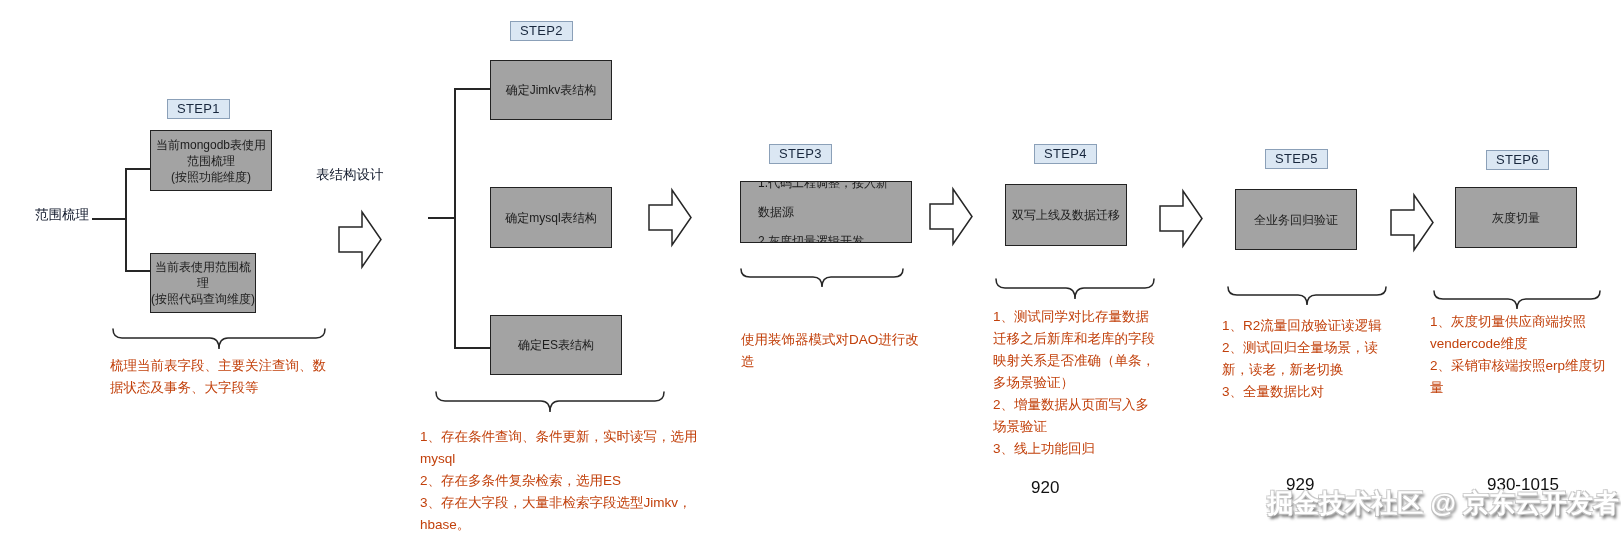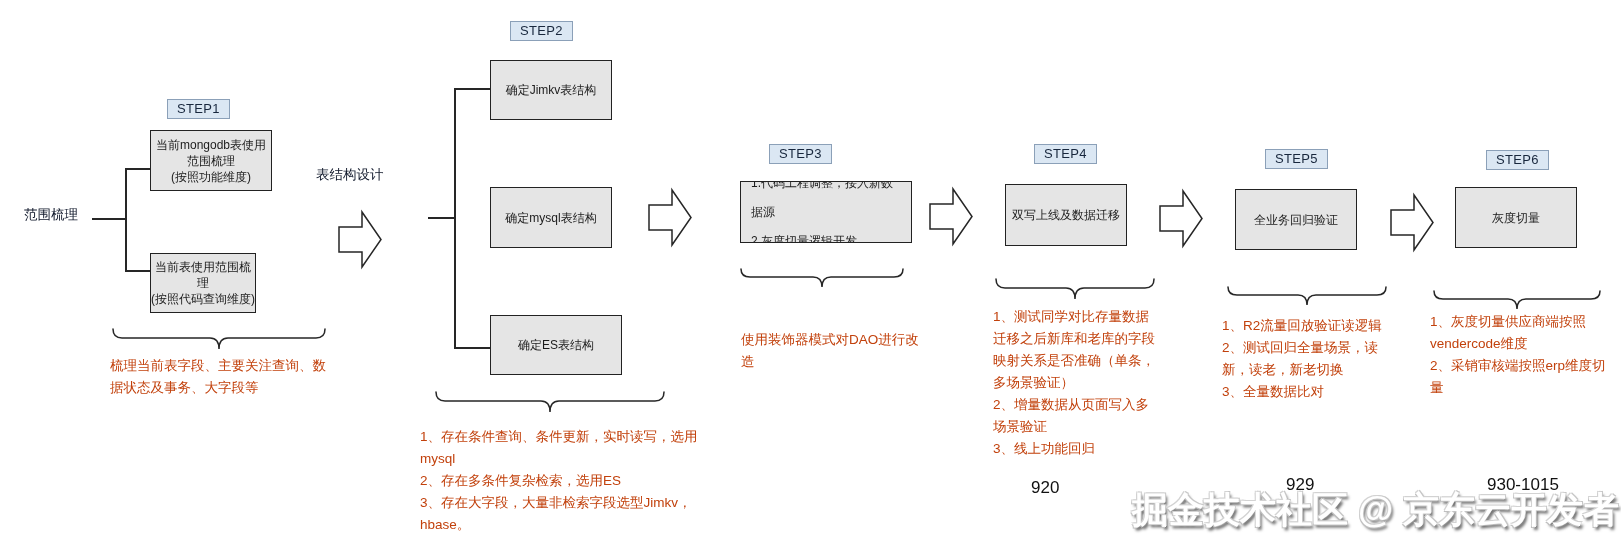--- a/index.html
+++ b/index.html
@@ -10,45 +10,45 @@
   .abs { position:absolute; }
   .lbl { position:absolute; font-size:13.5px; white-space:nowrap; color:#0f172a; }
   .badge {
     position:absolute; box-sizing:border-box;
     background:var(--badge-bg,#dbe7f3);
     border:1.4px solid var(--badge-border,#8ba0b8);
     color:var(--badge-text,#18273d);
     font-size:13px; padding:1px 9px 2px; letter-spacing:.3px; white-space:nowrap;
   }
   .node {
-    position:absolute; box-sizing:border-box; background:#e5e5e5;
+    position:absolute; box-sizing:border-box; background:#a3a3a3;
     border:1.5px solid #222222; display:flex; align-items:center; justify-content:center;
     text-align:center; white-space:pre-line; font-size:12px; line-height:16px; overflow:hidden;
   }
-  .node-left { justify-content:flex-start; text-align:left; padding:0 10px; line-height:29px; }
+  .node-left { justify-content:flex-start; text-align:left; padding:0 17px; line-height:29px; }
   .notes { position:absolute; font-size:13.5px; line-height:22px; white-space:pre-line; color:#c2410c; }
   .date { position:absolute; font-size:17px; color:#111; white-space:nowrap; }
   .hline { position:absolute; height:2px; background:var(--line,#262626); }
   .vline { position:absolute; width:2px; background:var(--line,#262626); }
   .arrow-poly { fill:#ffffff; stroke:var(--line,#2a2a2a); stroke-width:1.5; }
   .brace { overflow:visible; }
   .watermark {
-    position:absolute; right:2px; top:486px; font-size:36px; font-weight:700;
+    position:absolute; right:2px; top:486px; font-size:26px; font-weight:700;
     color:#ffffff; white-space:nowrap;
     text-shadow:-1px -1px 0 #d3d3d3, 1px -1px 0 #c6c6c6, -1px 1px 0 #bfbfbf, 2px 3px 3px #6b6b6b;
     text-align:right;
   }
 </style>
 </head>
 <body>
 
 <div class="stage">
 
   <div>
-    <div class="lbl" style="left:24px;top:206px">范围梳理</div>
+    <div class="lbl" style="left:35px;top:206px">范围梳理</div>
     <div class="hline" style="left:92px;top:218px;width:34px"></div>
     <div class="vline" style="left:125px;top:168px;height:104px"></div>
     <div class="hline" style="left:125px;top:168px;width:27px"></div>
     <div class="hline" style="left:125px;top:270px;width:27px"></div>
     <div class="badge" style="left:167px;top:99px">STEP1</div>
     <div class="node" style="left:150px;top:130px;width:122px;height:61px">当前mongodb表使用范围梳理
 (按照功能维度)</div>
     <div class="node" style="left:150px;top:253px;width:106px;height:60px">当前表使用范围梳理
 (按照代码查询维度)</div>
     <svg class="brace abs" style="left:112px;top:328px" width="214" height="22">

